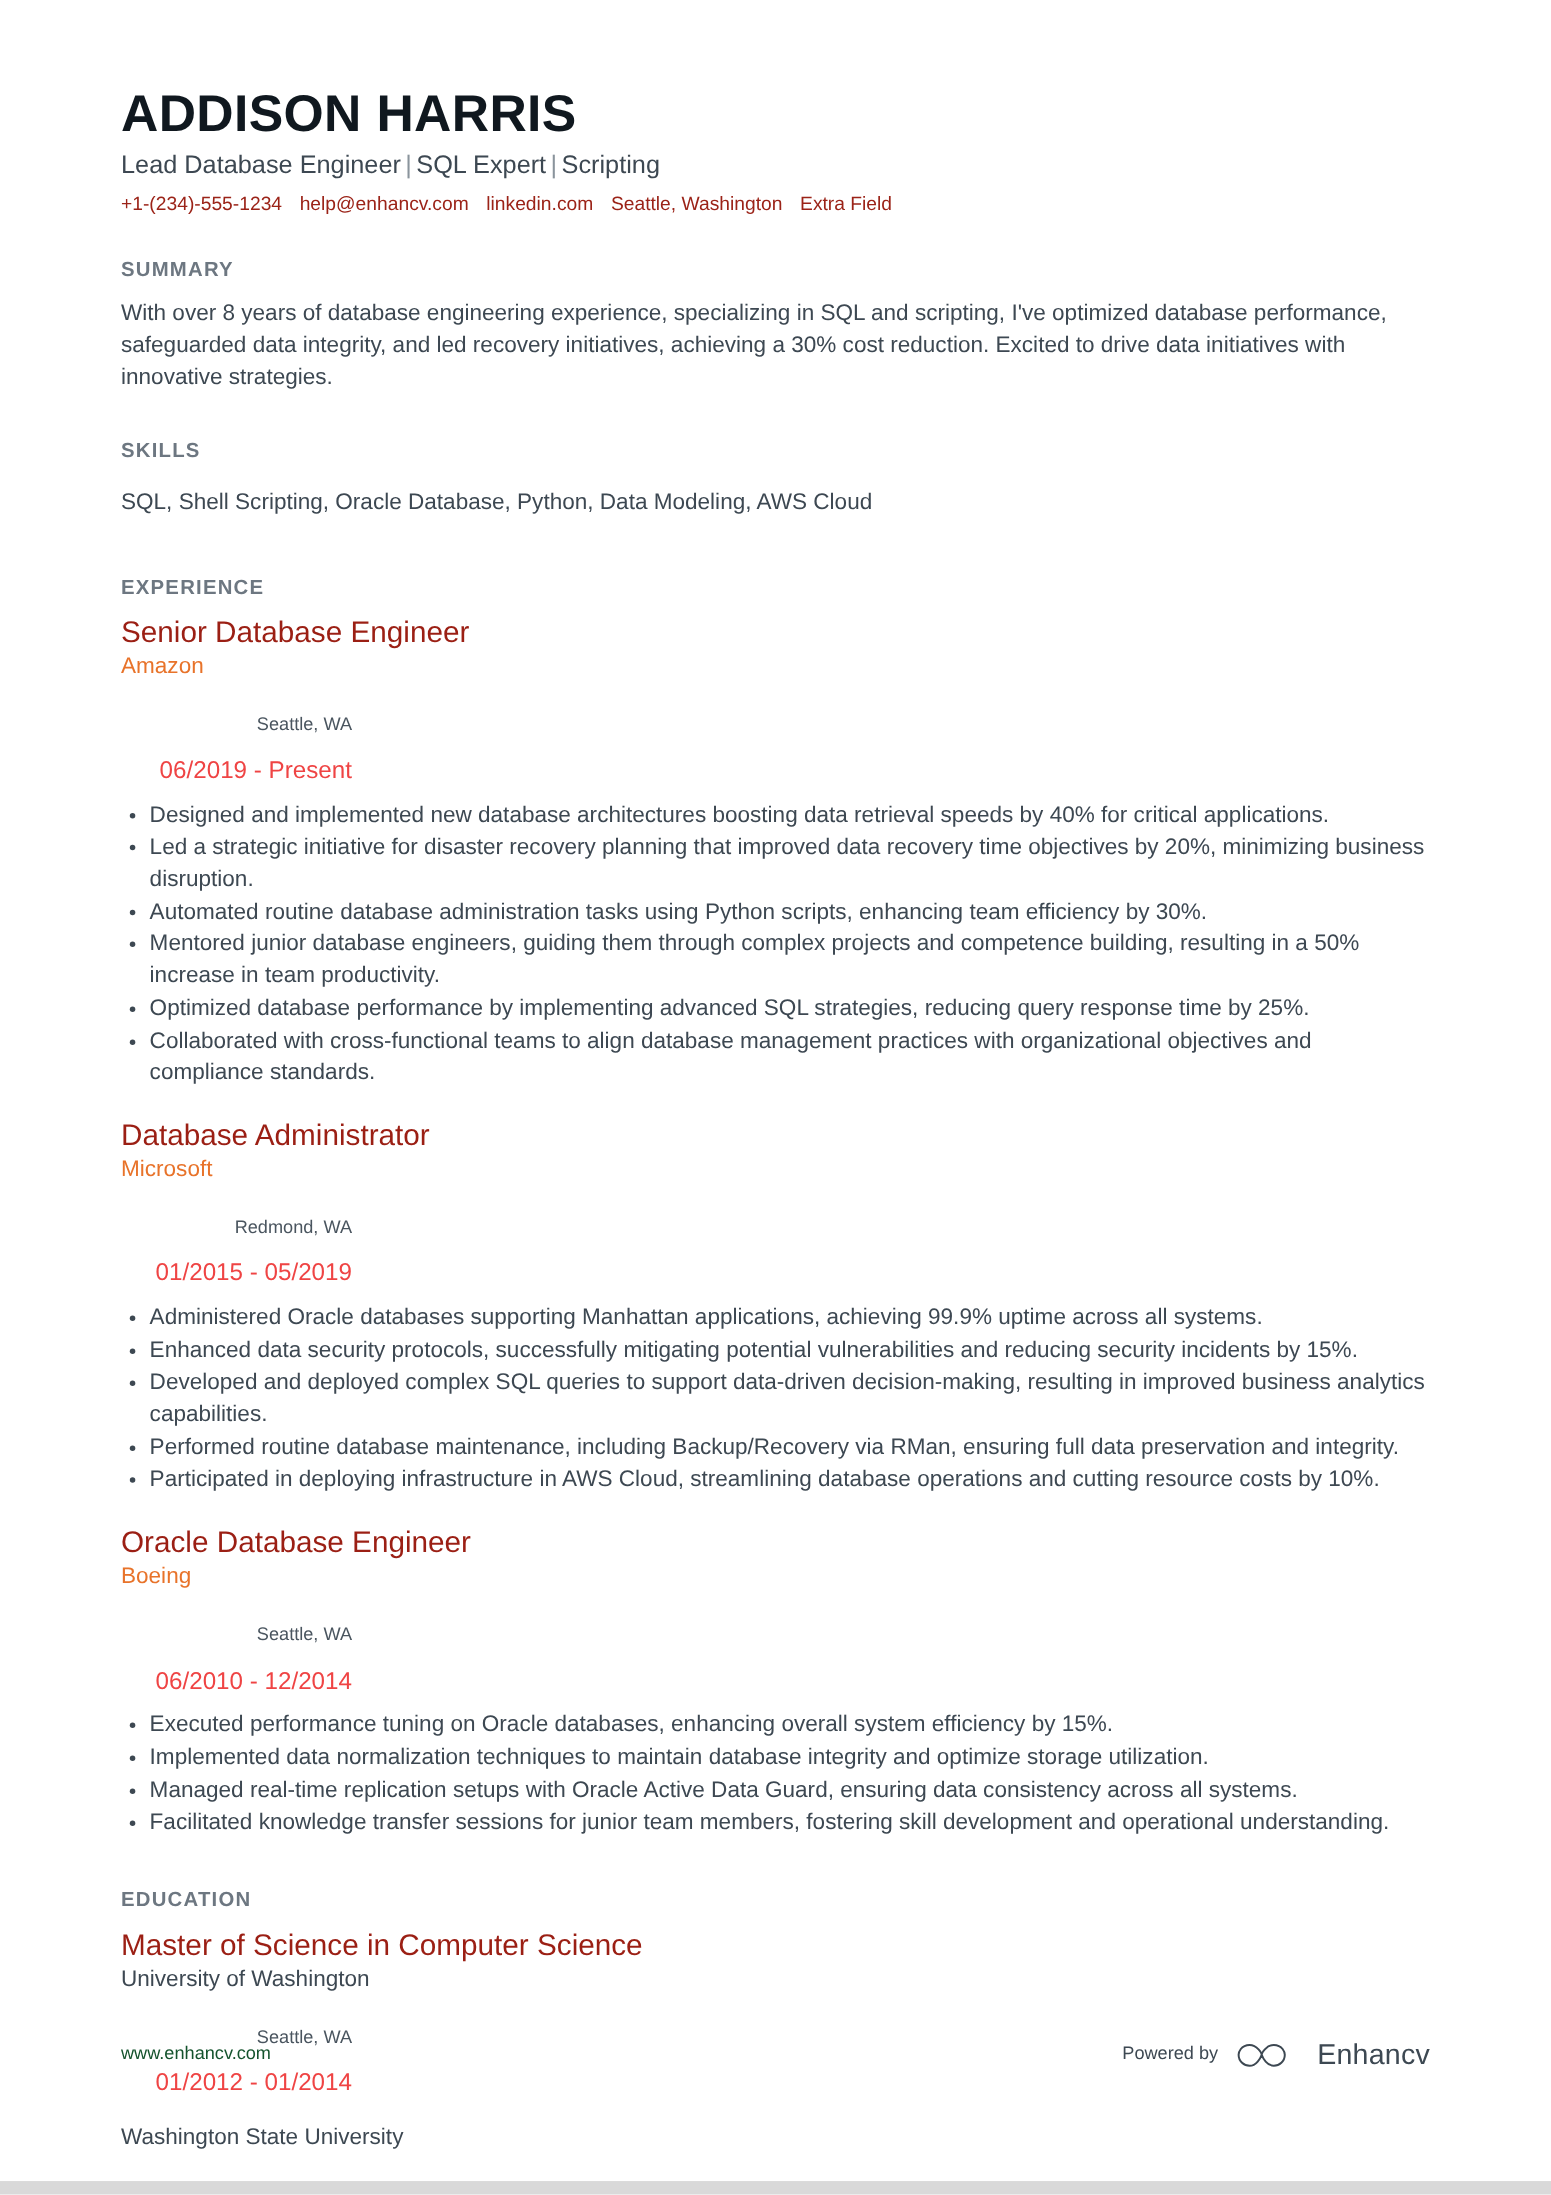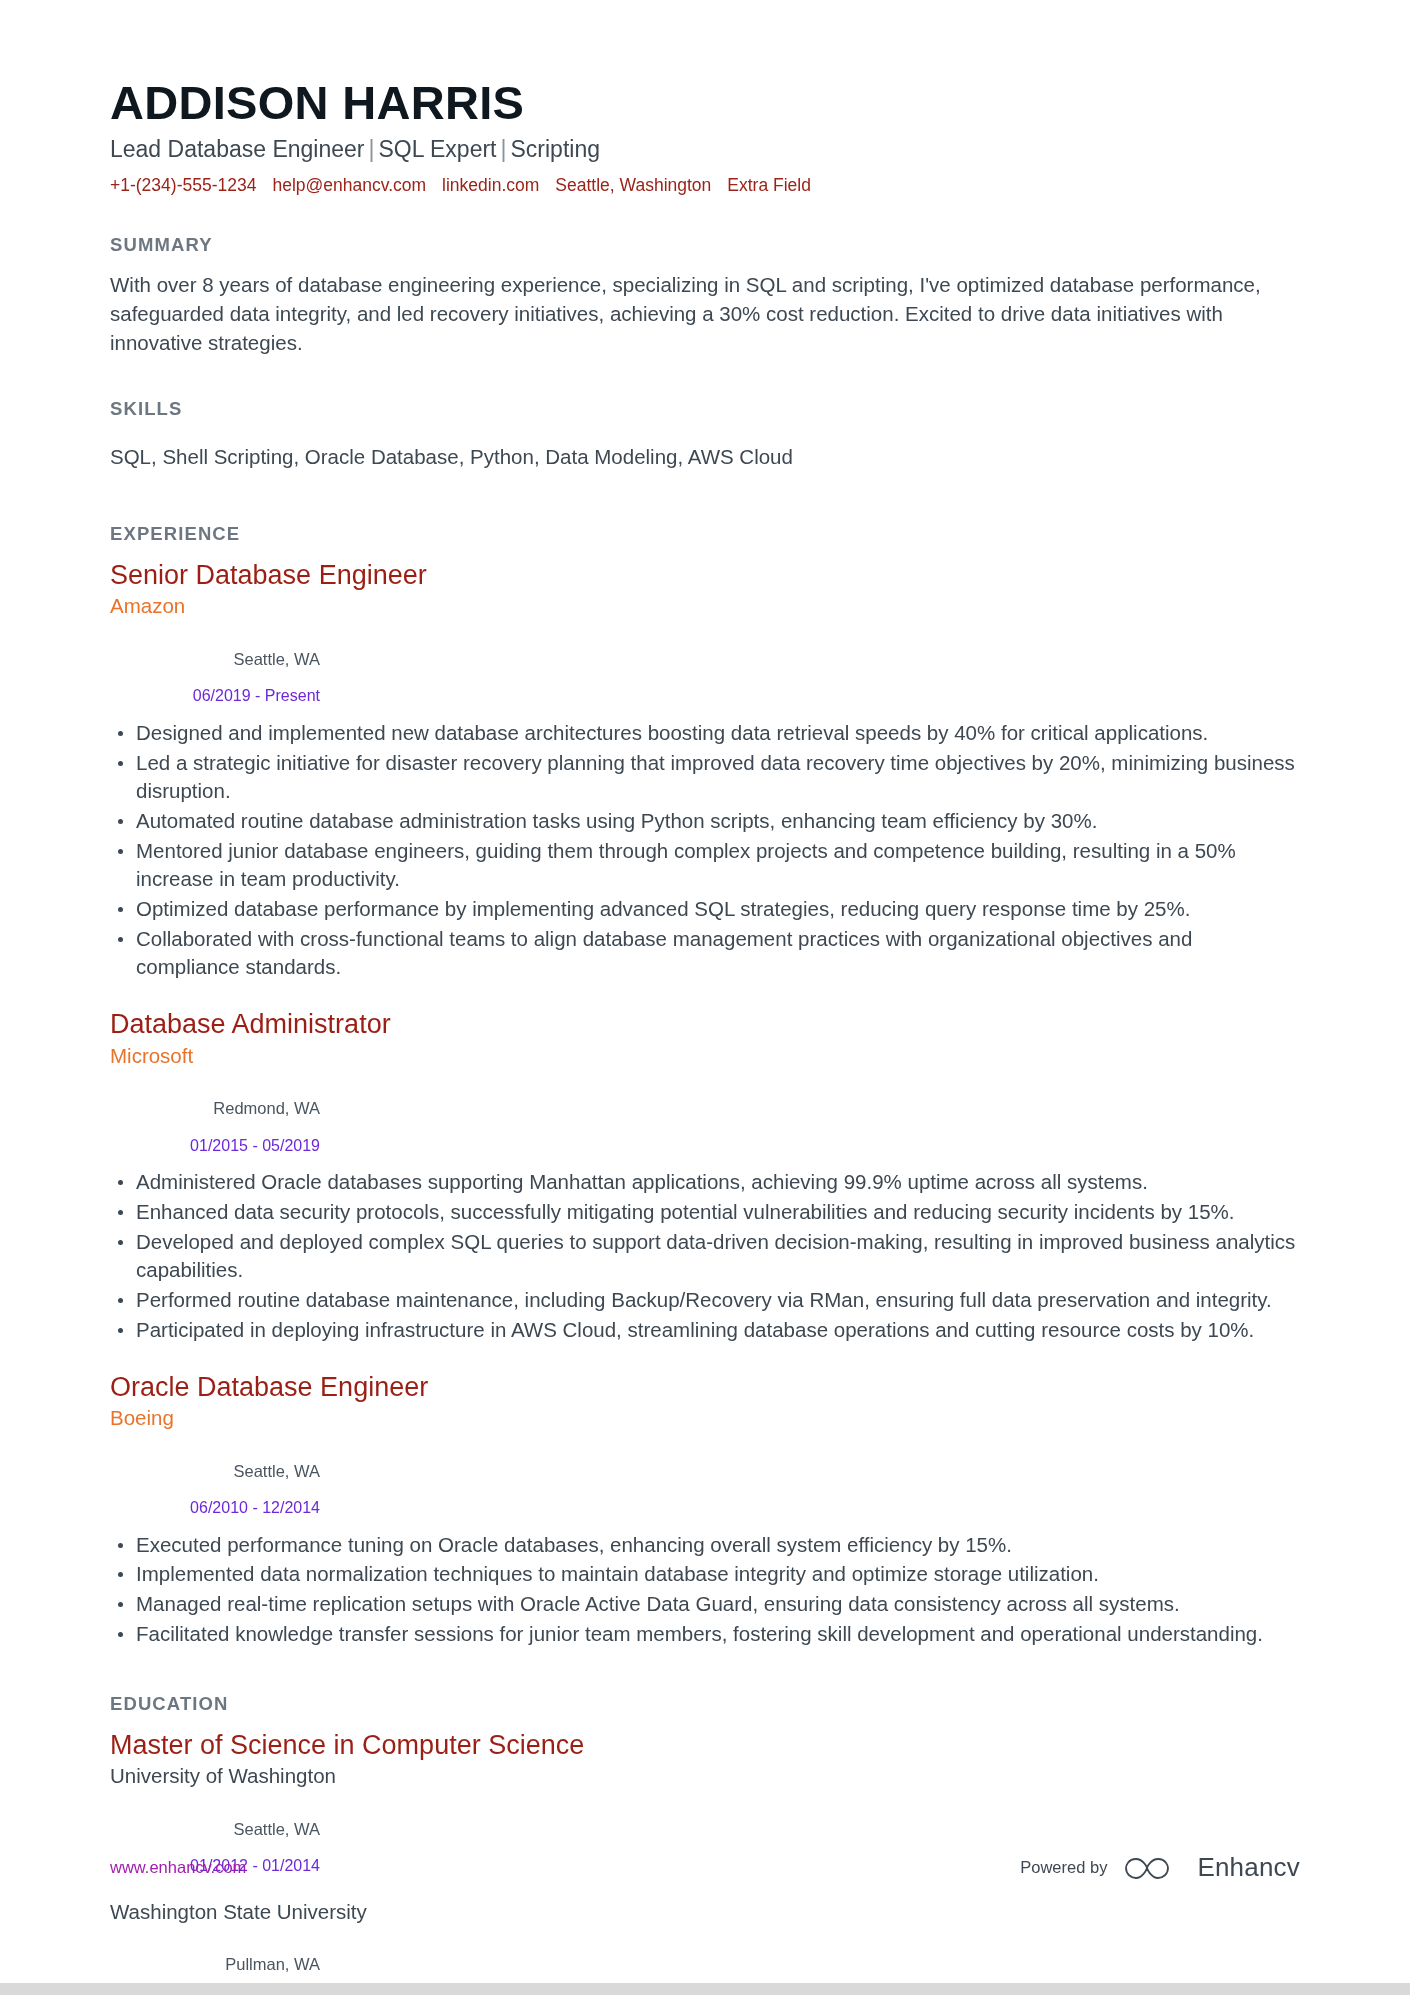--- a/index.html
+++ b/index.html
@@ -119,22 +119,22 @@
     margin: 0;
   }
   .entry-sub.edu-sub { color: #3d4852; }
   .entry-loc {
     font-size: 16.5px;
     color: #4a555f;
     line-height: 1.3;
     margin: 0 0 16px 0;
   }
   .entry-date {
-    font-size: 16px;
-    color: #6d28d9;
+    font-size: 22px;
+    color: #ef4444;
     line-height: 1.3;
     margin: 0;
   }
 
   
   ul.bullets {
     list-style: none;
     margin: 12px 0 0 0;
     padding: 0;
   }
@@ -166,21 +166,21 @@
     position: absolute;
     left: 110px;
     right: 110px;
     bottom: 100px;
     display: flex;
     align-items: center;
     justify-content: space-between;
   }
   .footer-url {
     font-size: 16.5px;
-    color: #a21caf;
+    color: #14532d;
   }
   .footer-right {
     display: flex;
     align-items: center;
     gap: 16px;
   }
   .powered-by {
     font-size: 16.5px;
     color: #3d4852;
   }

